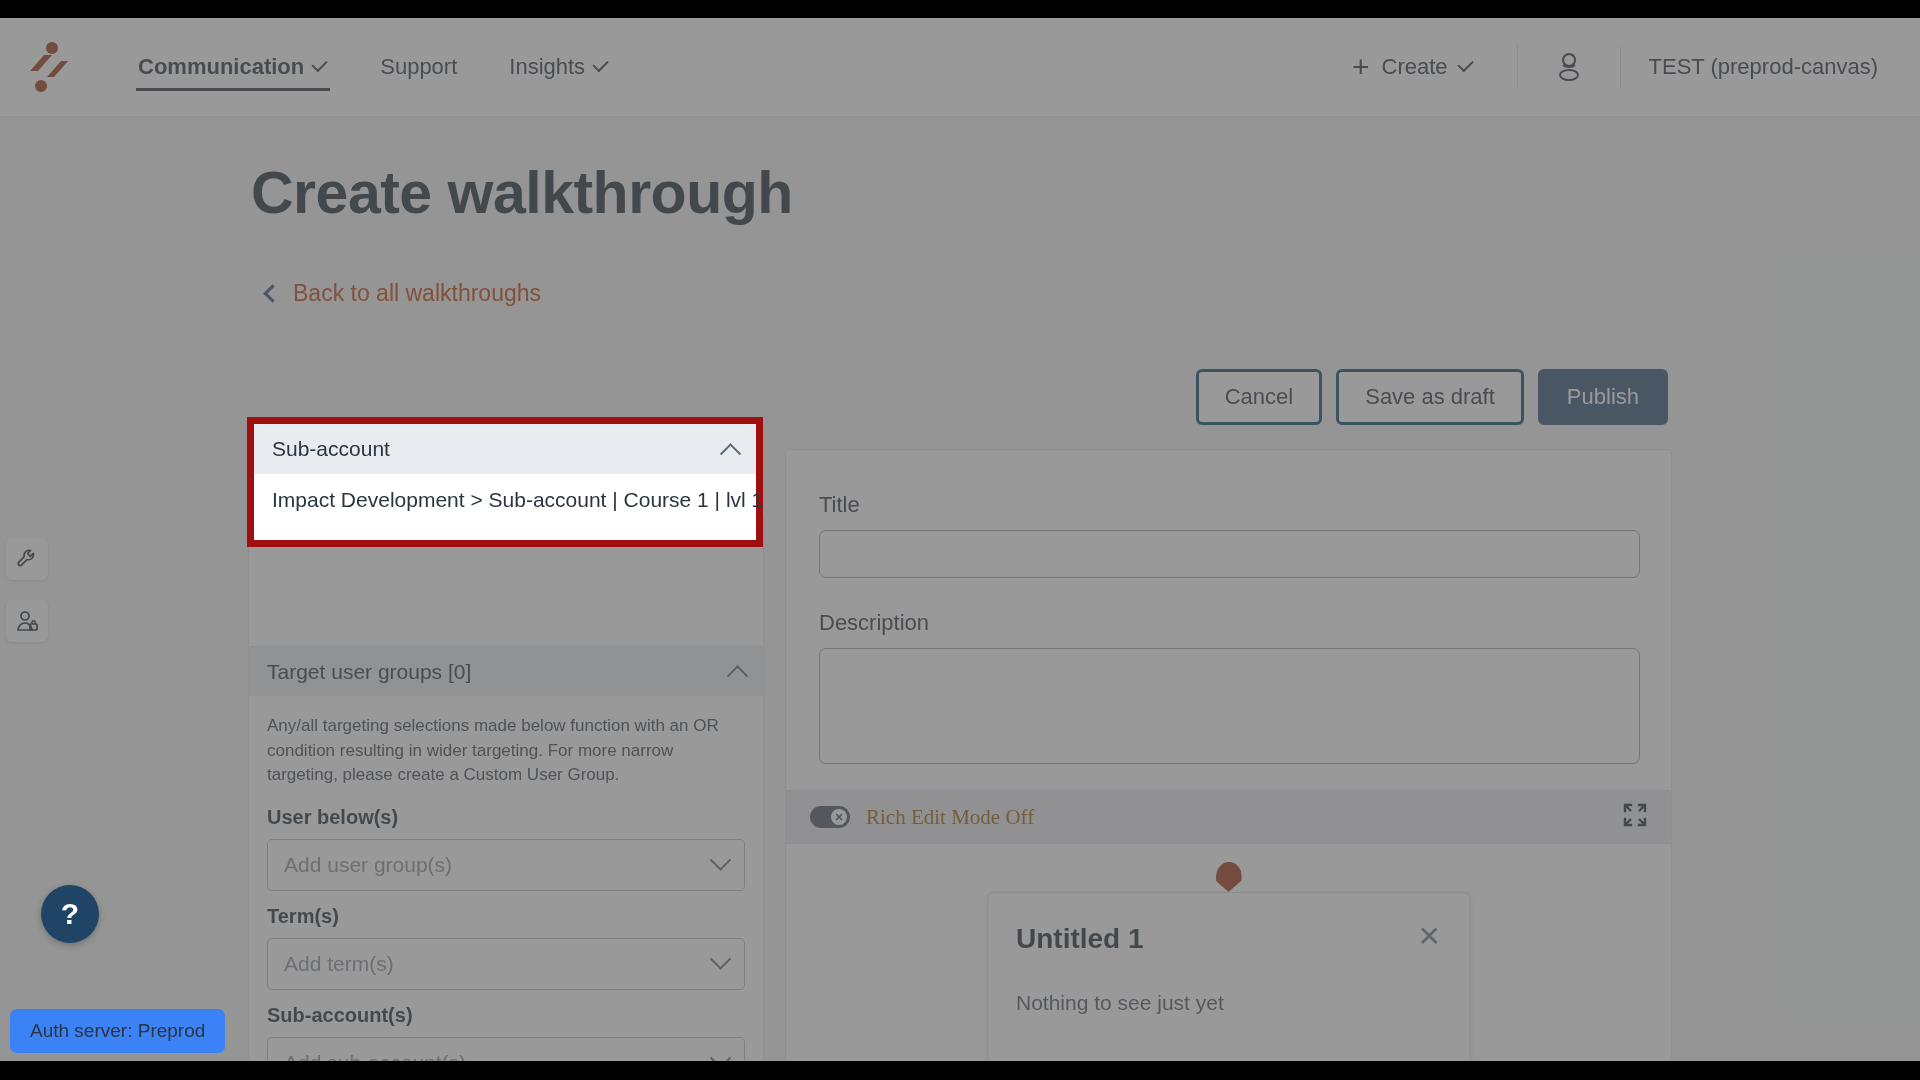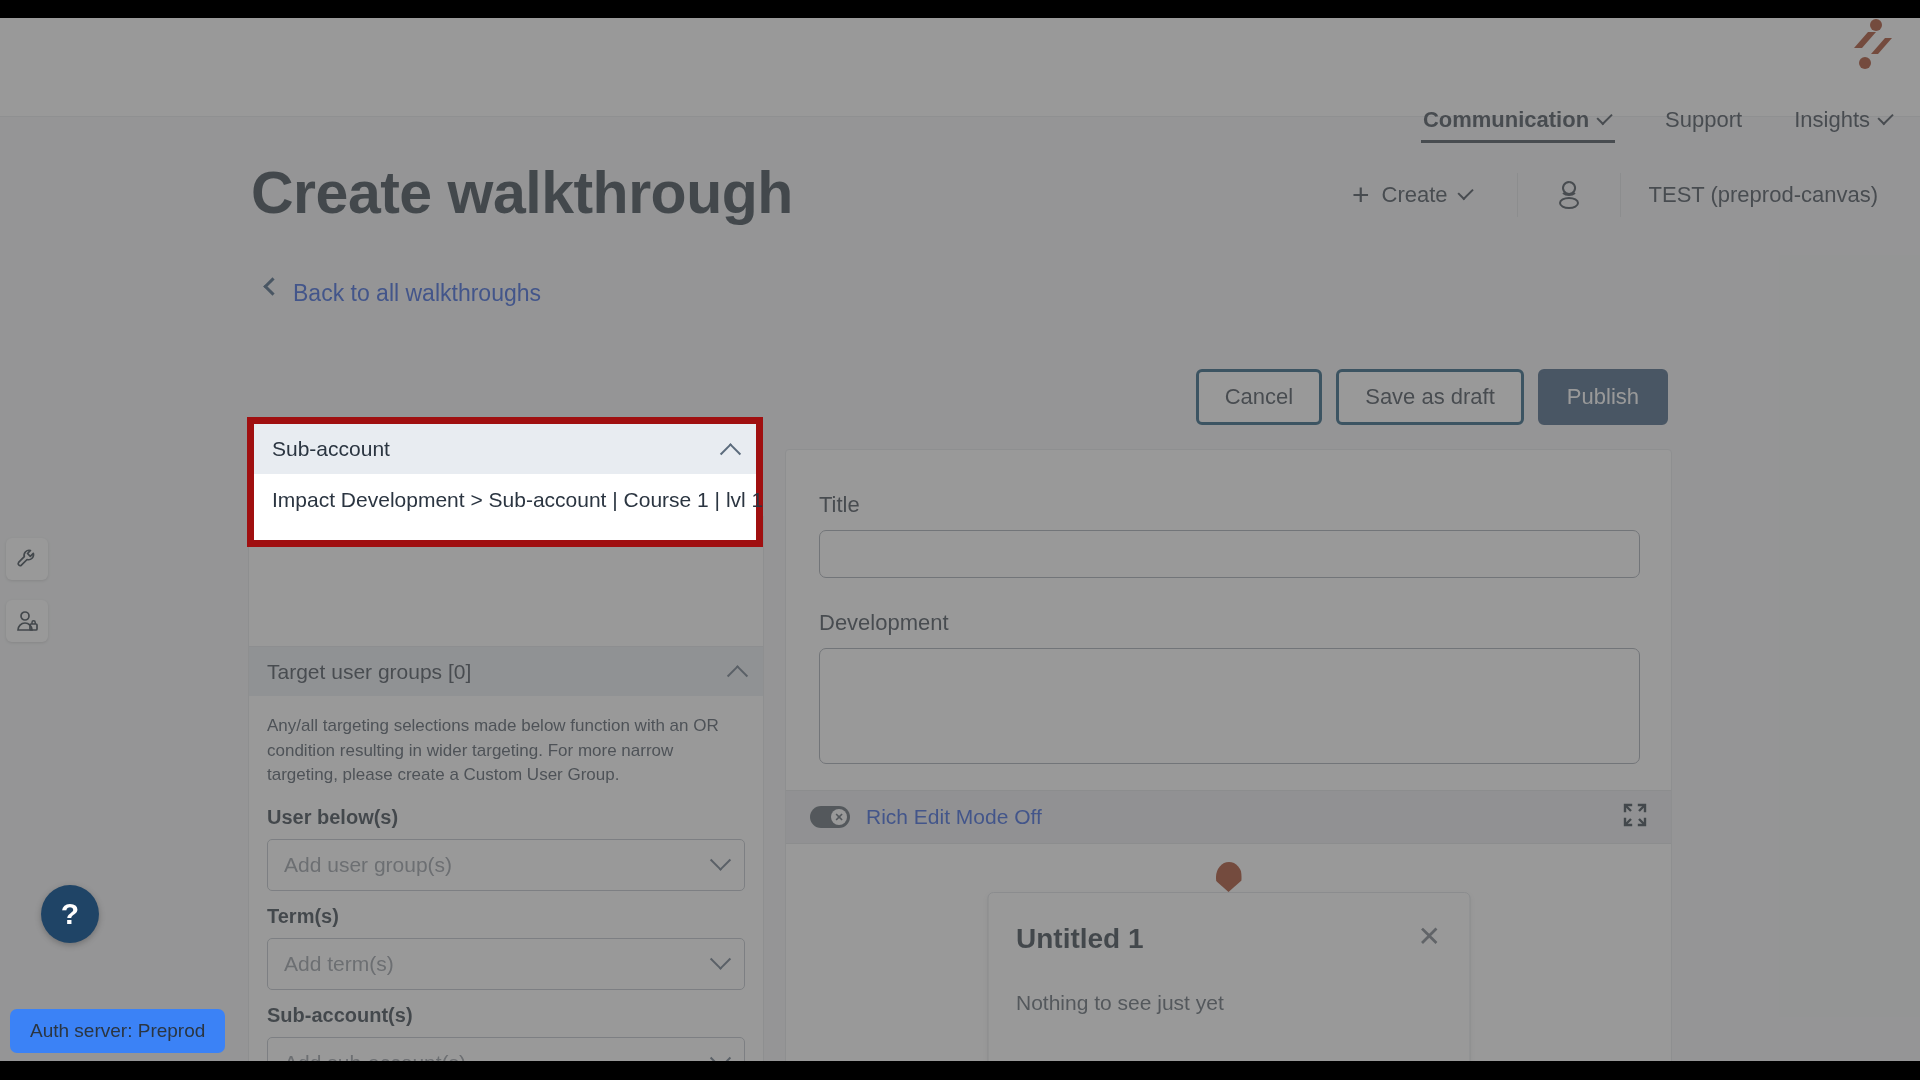--- a/index.html
+++ b/index.html
@@ -28,23 +28,22 @@
     pointer-events: none;
     z-index: 50;
   }
 
   
   #topnav {
     position: absolute; left: 0; top: 0;
     width: 1920px; height: 99px;
     background: #ffffff;
     border-bottom: 1px solid #e4e6e9;
-    display: flex; align-items: flex-end;
+    display: flex; align-items: center;
     z-index: 10;
-    flex-direction: column;
   }
   .logo-wrap {
     width: 96px; height: 99px;
     display: flex; align-items: center; justify-content: center;
   }
   .logo-svg { display: block; }
   .nav-items { display: flex; align-items: center; height: 99px; margin-left: 16px; }
   .nav-item {
     position: relative;
     height: 99px;
@@ -112,22 +111,22 @@
     background: #f3f4f6;
     z-index: 5;
   }
   #page-title {
     position: absolute; left: 251px; top: 42px;
     font-size: 59px; font-weight: 700; color: #1d2a35;
     letter-spacing: -0.5px;
   }
   #back-link {
     position: absolute; left: 266px; top: 163px;
-    display: flex; align-items: flex-start; gap: 14px;
-    color: #1d4ed8; font-size: 23px; cursor: pointer;
+    display: flex; align-items: center; gap: 14px;
+    color: #c2410c; font-size: 23px; cursor: pointer;
   }
   .chev-left {
     width: 13px; height: 13px;
     border-left: 3px solid #2f4f72;
     border-bottom: 3px solid #2f4f72;
     transform: rotate(45deg);
     display: inline-block;
   }
   #action-buttons {
     position: absolute; right: 252px; top: 252px;
@@ -292,21 +291,21 @@
     padding: 0 3px;
     cursor: pointer;
     margin-right: 16px;
   }
   .toggle-knob {
     width: 16px; height: 16px; border-radius: 50%;
     background: #ffffff;
     display: flex; align-items: center; justify-content: center;
     font-size: 11px; color: #4a5560; font-weight: 700; line-height: 1;
   }
-  #rich-label { font-size: 21px; color: #1d4ed8; }
+  #rich-label { font-size: 21px; color: #a16207; font-family: Liberation Serif, serif; }
   #expand-icon { margin-left: auto; cursor: pointer; }
 
   #preview-stage {
     position: relative;
     height: 404px;
     background: #ffffff;
   }
   #pointer-blob {
     position: absolute;
     left: 50%; top: 18px; transform: translateX(-50%);
@@ -464,21 +463,21 @@
         </div>
       </div>
 
     </div>
 
     <div id="right-col">
       <div id="meta-area">
         <div class="meta-label">Title</div>
         <div id="title-input"></div>
 
-        <div class="meta-label">Development</div>
+        <div class="meta-label">Description</div>
         <div id="desc-input"></div>
       </div>
 
       <div id="rich-bar">
         <div class="toggle-pill">
           <span class="toggle-knob">✕</span>
         </div>
         <span id="rich-label">Rich Edit Mode Off</span>
         <span id="expand-icon">
           <svg width="24" height="24" viewBox="0 0 24 24">

